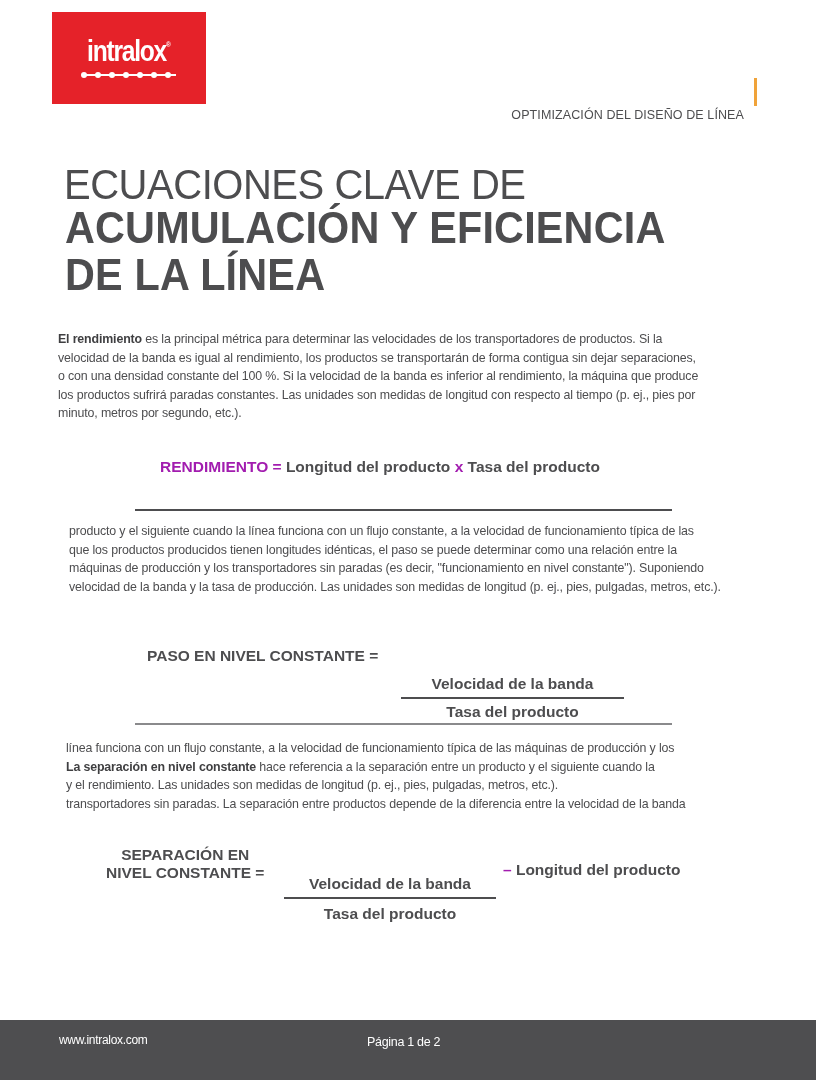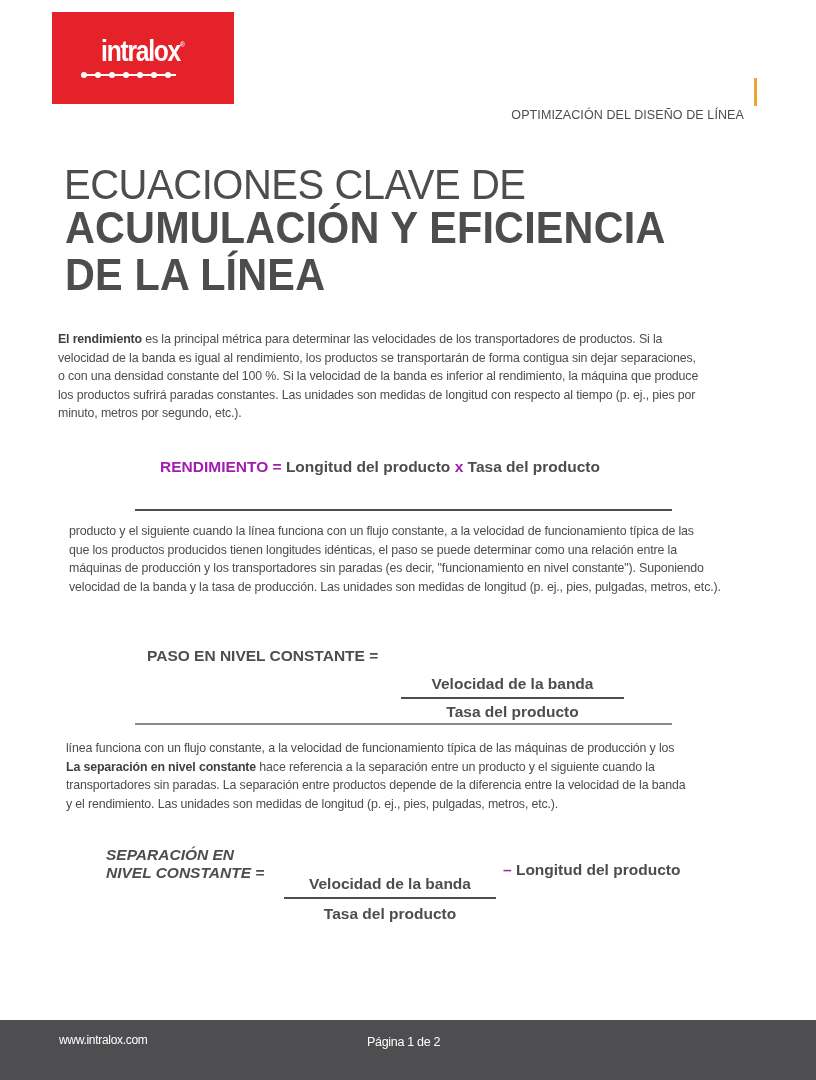--- a/index.html
+++ b/index.html
@@ -3,23 +3,22 @@
 <meta charset="utf-8">
 <style>
   html, body { margin: 0; padding: 0; }
   body {
     width: 816px; height: 1080px; position: relative; overflow: hidden;
     background: #ffffff;
     font-family: "Liberation Sans", sans-serif;
     color: #4d4d4f;
   }
   .logo {
-    position: absolute; left: 52px; top: 12px; width: 174px; height: 92px;
+    position: absolute; left: 52px; top: 12px; width: 154px; height: 92px;
     background: #e52229;
-    padding-left: 8px;
   }
   .logo-word {
     position: absolute; left: 0; right: 0; top: 22px; text-align: center;
     color: #fff; font-weight: bold; font-size: 30px; letter-spacing: -1.5px;
     transform: scaleX(0.82); transform-origin: center;
     font-family: "Liberation Sans", sans-serif;
   }
   .logo-word sup { font-size: 8px; vertical-align: 14px; letter-spacing: 0; }
   .logo-chain {
     position: absolute; left: 28px; top: 59px; width: 98px; height: 8px;
@@ -67,21 +66,21 @@
 
   .eq2-label { position: absolute; left: 147px; top: 647px; }
   .frac { position: absolute; text-align: center; margin-top: 29px; }
   .frac .num, .frac .den { display: block; }
   .frac .bar { display: block; height: 1.5px; background: #4d4d4f; }
   .frac2 { left: 401px; top: 646px; width: 223px; }
   .frac2 .num { height: 20px; }
   .frac2 .bar { margin-top: 2px; }
   .frac2 .den { margin-top: 4px; }
 
-  .eq3-label { position: absolute; left: 106px; top: 846px; text-align: left; line-height: 18px; font-style: italic; }
+  .eq3-label { position: absolute; left: 106px; top: 846px; text-align: center; line-height: 18px; }
   .eq3-label .ln { display: block; }
   .frac3 { left: 284px; top: 846px; width: 212px; }
   .frac3 .num { height: 22px; }
   .frac3 .bar { margin-top: 0; background: #4d4d4f; }
   .frac3 .den { margin-top: 6px; }
   .eq3-tail { position: absolute; left: 503px; top: 861px; }
 
   .footer {
     position: absolute; left: 0; top: 1020px; width: 816px; height: 60px; background: #4e4e50;
   }
@@ -147,22 +146,22 @@
   <span class="num">Velocidad de la banda</span>
   <span class="bar"></span>
   <span class="den">Tasa del producto</span>
 </div>
 
 <div class="divider d2"></div>
 
 <div class="para p3">
   <span class="ln">línea funciona con un flujo constante, a la velocidad de funcionamiento típica de las máquinas de producción y los</span>
   <span class="ln"><b>La separación en nivel constante</b><span> hace referencia a la separación entre un producto y el siguiente cuando la</span></span>
+  <span class="ln">y el rendimiento. Las unidades son medidas de longitud (p. ej., pies, pulgadas, metros, etc.).</span>
   <span class="ln">transportadores sin paradas. La separación entre productos depende de la diferencia entre la velocidad de la banda</span>
-  <span class="ln">y el rendimiento. Las unidades son medidas de longitud (p. ej., pies, pulgadas, metros, etc.).</span>
 </div>
 
 <div class="eq eq3-label orange">
   <span class="ln">SEPARACIÓN EN</span>
   <span class="ln">NIVEL CONSTANTE =</span>
 </div>
 <div class="eq frac frac3">
   <span class="num">Velocidad de la banda</span>
   <span class="bar"></span>
   <span class="den">Tasa del producto</span>

